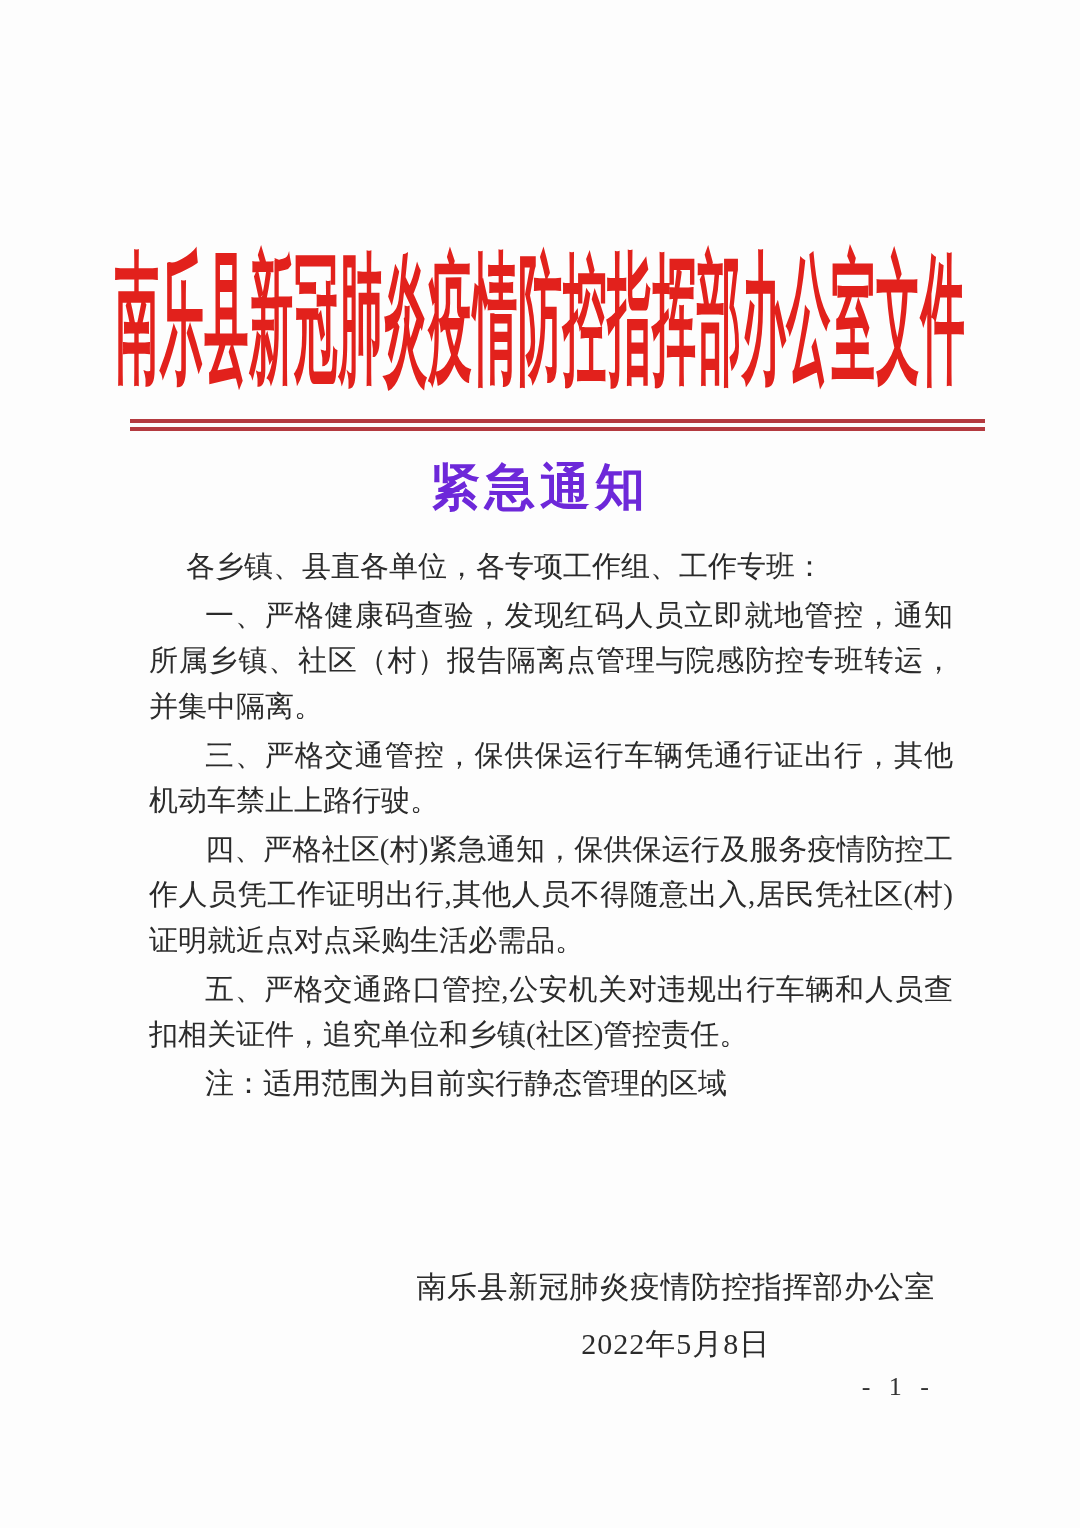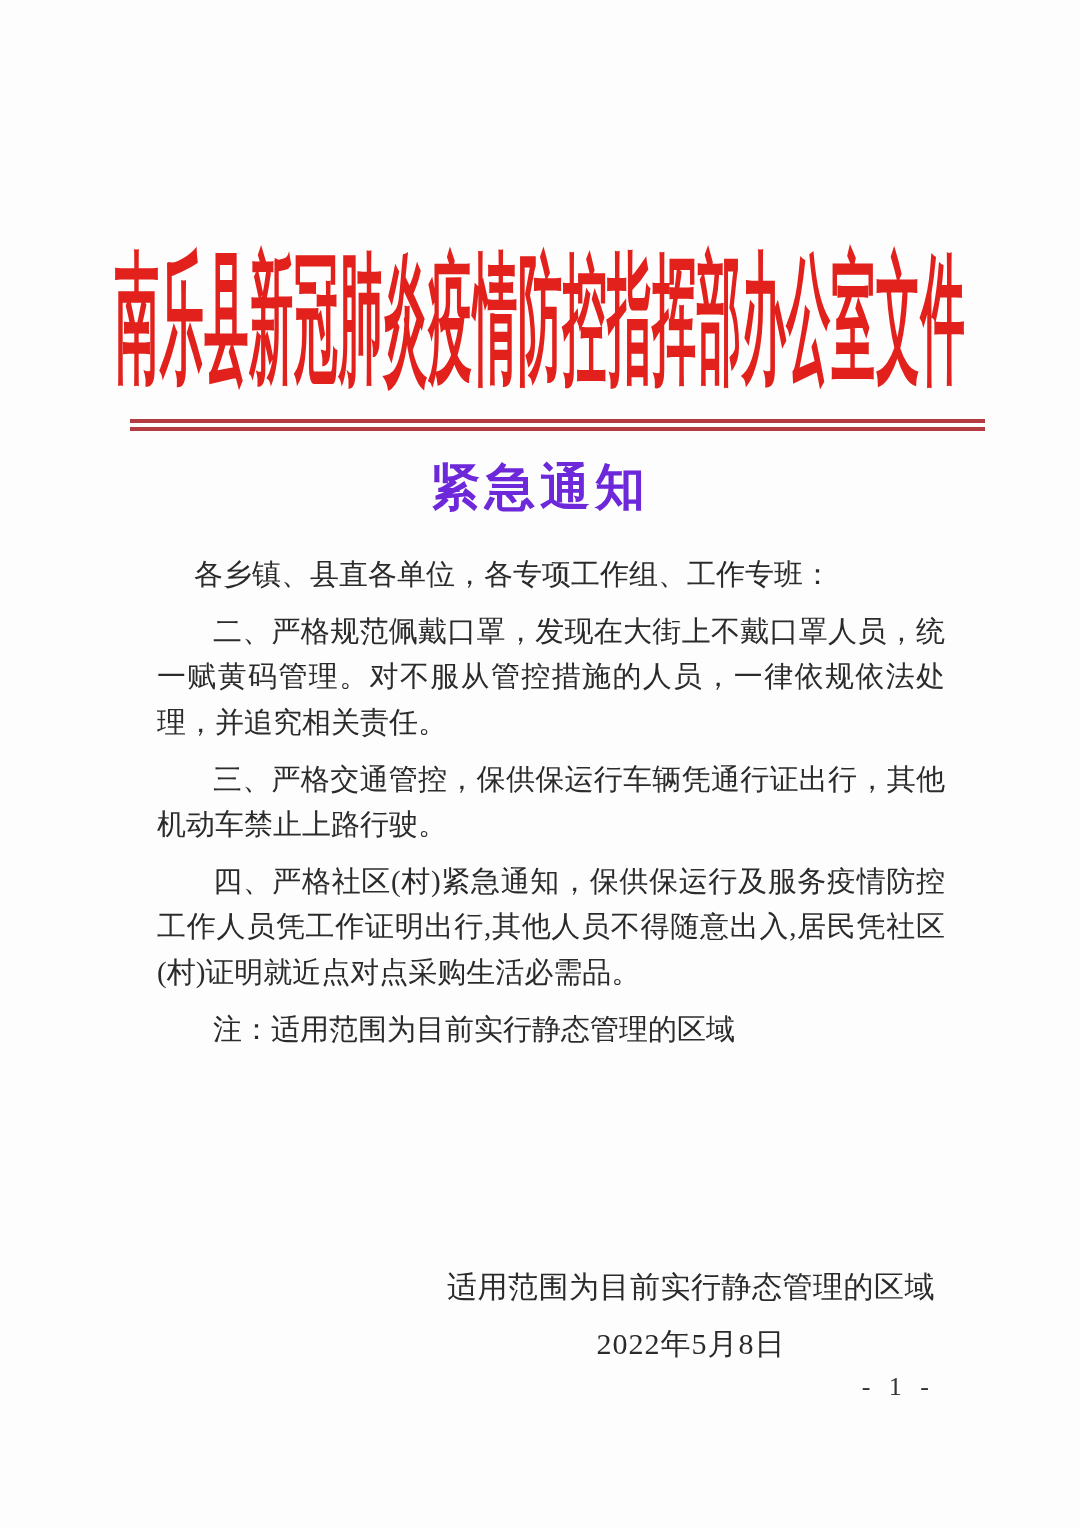--- a/index.html
+++ b/index.html
@@ -60,21 +60,21 @@
     position: absolute;
     left: 145px;
     top: 540px;
     width: 812px;
     font-size: 29px;
     line-height: 45.2px;
     text-align: justify;
     color: var(--text-color, #2b2b2b);
   }
   .body-text p {
-    margin: 12px;
+    margin: 4px;
   }
   .salutation {
     text-indent: 37px;
   }
   .para {
     text-indent: 56px;
   }
   .note-line {
     text-indent: 56px;
     font-weight: normal;
@@ -124,26 +124,27 @@
       <span>文</span>
       <span>件</span>
     </div>
 
   <div class="red-rule"></div>
 
   <div class="notice-title">紧急通知</div>
 
   <div class="body-text">
     <p class="salutation">各乡镇、县直各单位，各专项工作组、工作专班：</p>
-    <p class="para">二、严格规范佩戴口罩，发现在大街上不戴口罩人员，统一赋黄码管理。对不服从管控措施的人员，一律依规依法处理，并追究相关责任。</p>
+    <p class="para">一、严格健康码查验，发现红码人员立即就地管控，通知所属乡镇、社区（村）报告隔离点管理与院感防控专班转运，并集中隔离。</p>
     <p class="para">三、严格交通管控，保供保运行车辆凭通行证出行，其他机动车禁止上路行驶。</p>
     <p class="para">四、严格社区(村)紧急通知，保供保运行及服务疫情防控工作人员凭工作证明出行,其他人员不得随意出入,居民凭社区(村)证明就近点对点采购生活必需品。</p>
+    <p class="para">五、严格交通路口管控,公安机关对违规出行车辆和人员查扣相关证件，追究单位和乡镇(社区)管控责任。</p>
     <p class="note-line">注：适用范围为目前实行静态管理的区域</p>
   </div>
 
   <div class="sign-block">
-    <div class="sign-org">适用范围为目前实行静态管理的区域</div>
+    <div class="sign-org">南乐县新冠肺炎疫情防控指挥部办公室</div>
     <div class="sign-date">2022年5月8日</div>
   </div>
 
   <div class="page-number">- 1 -</div>
 
 </div>
 
 </body></html>

